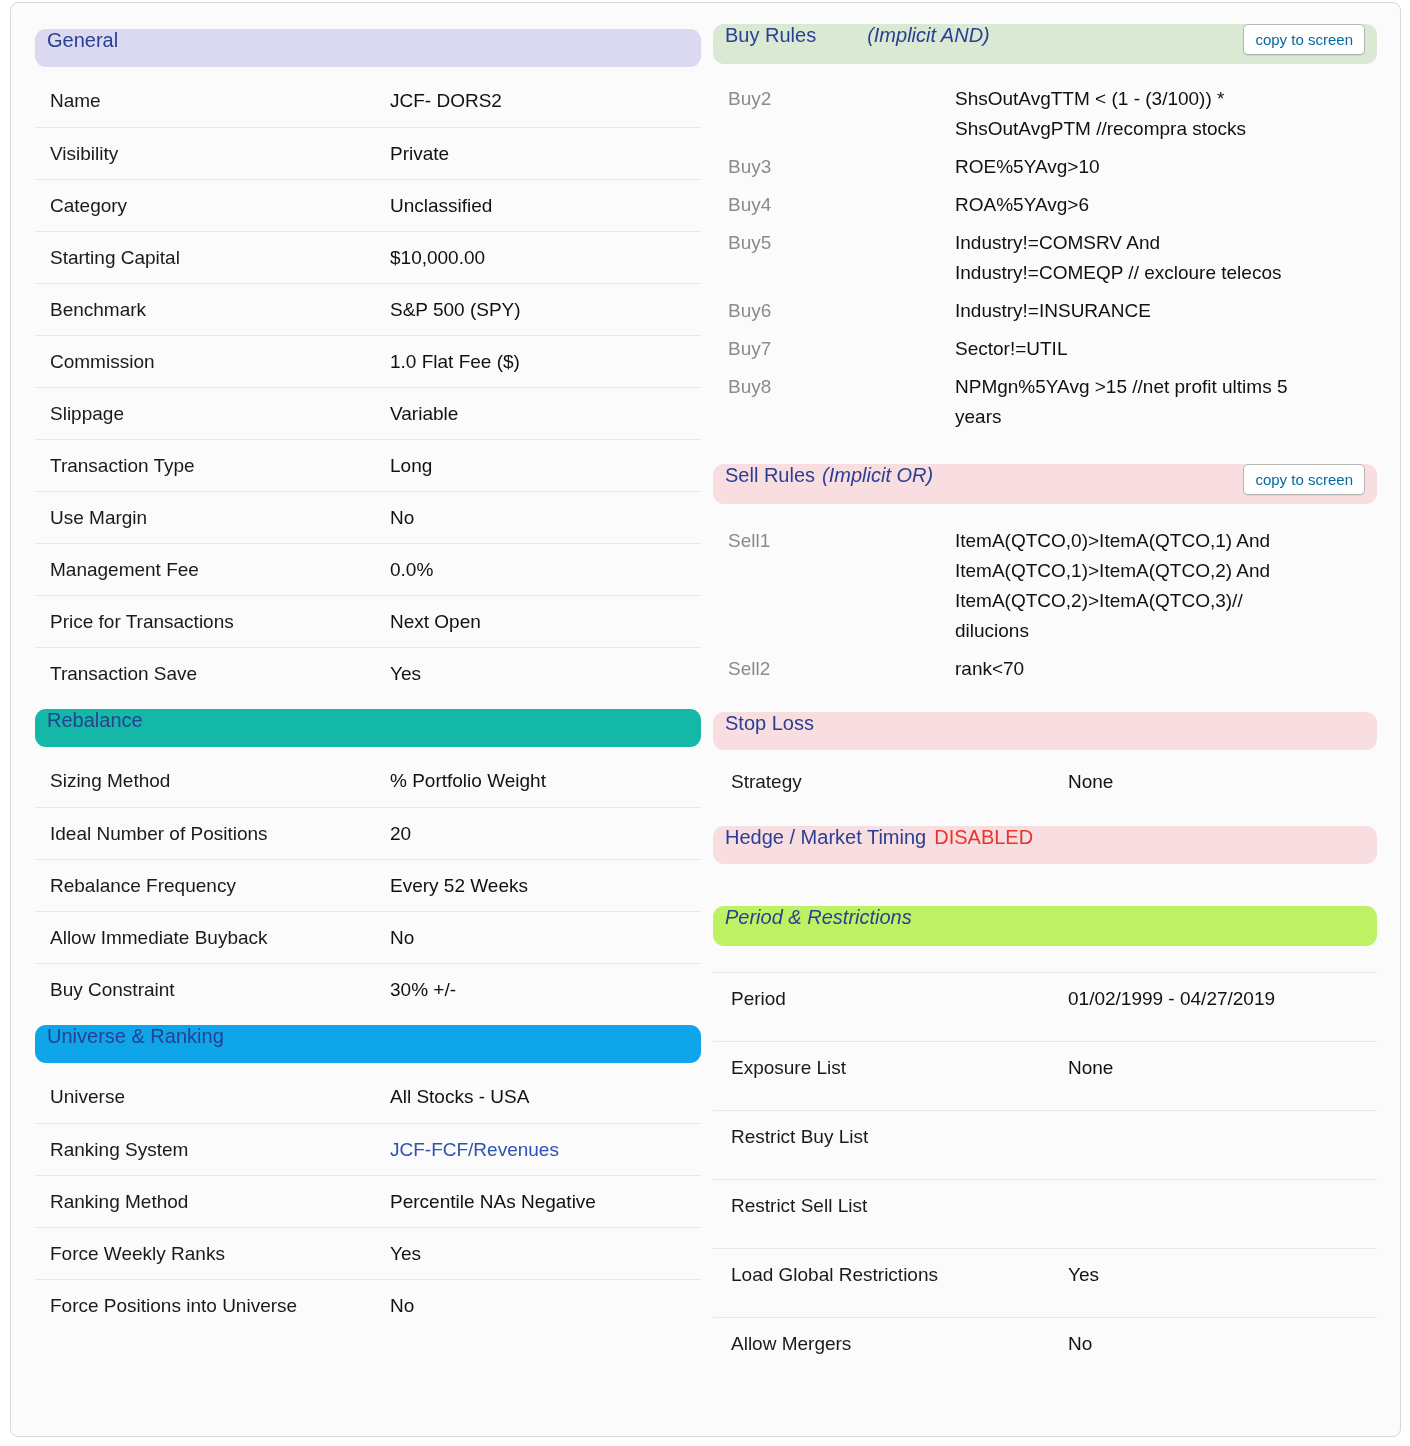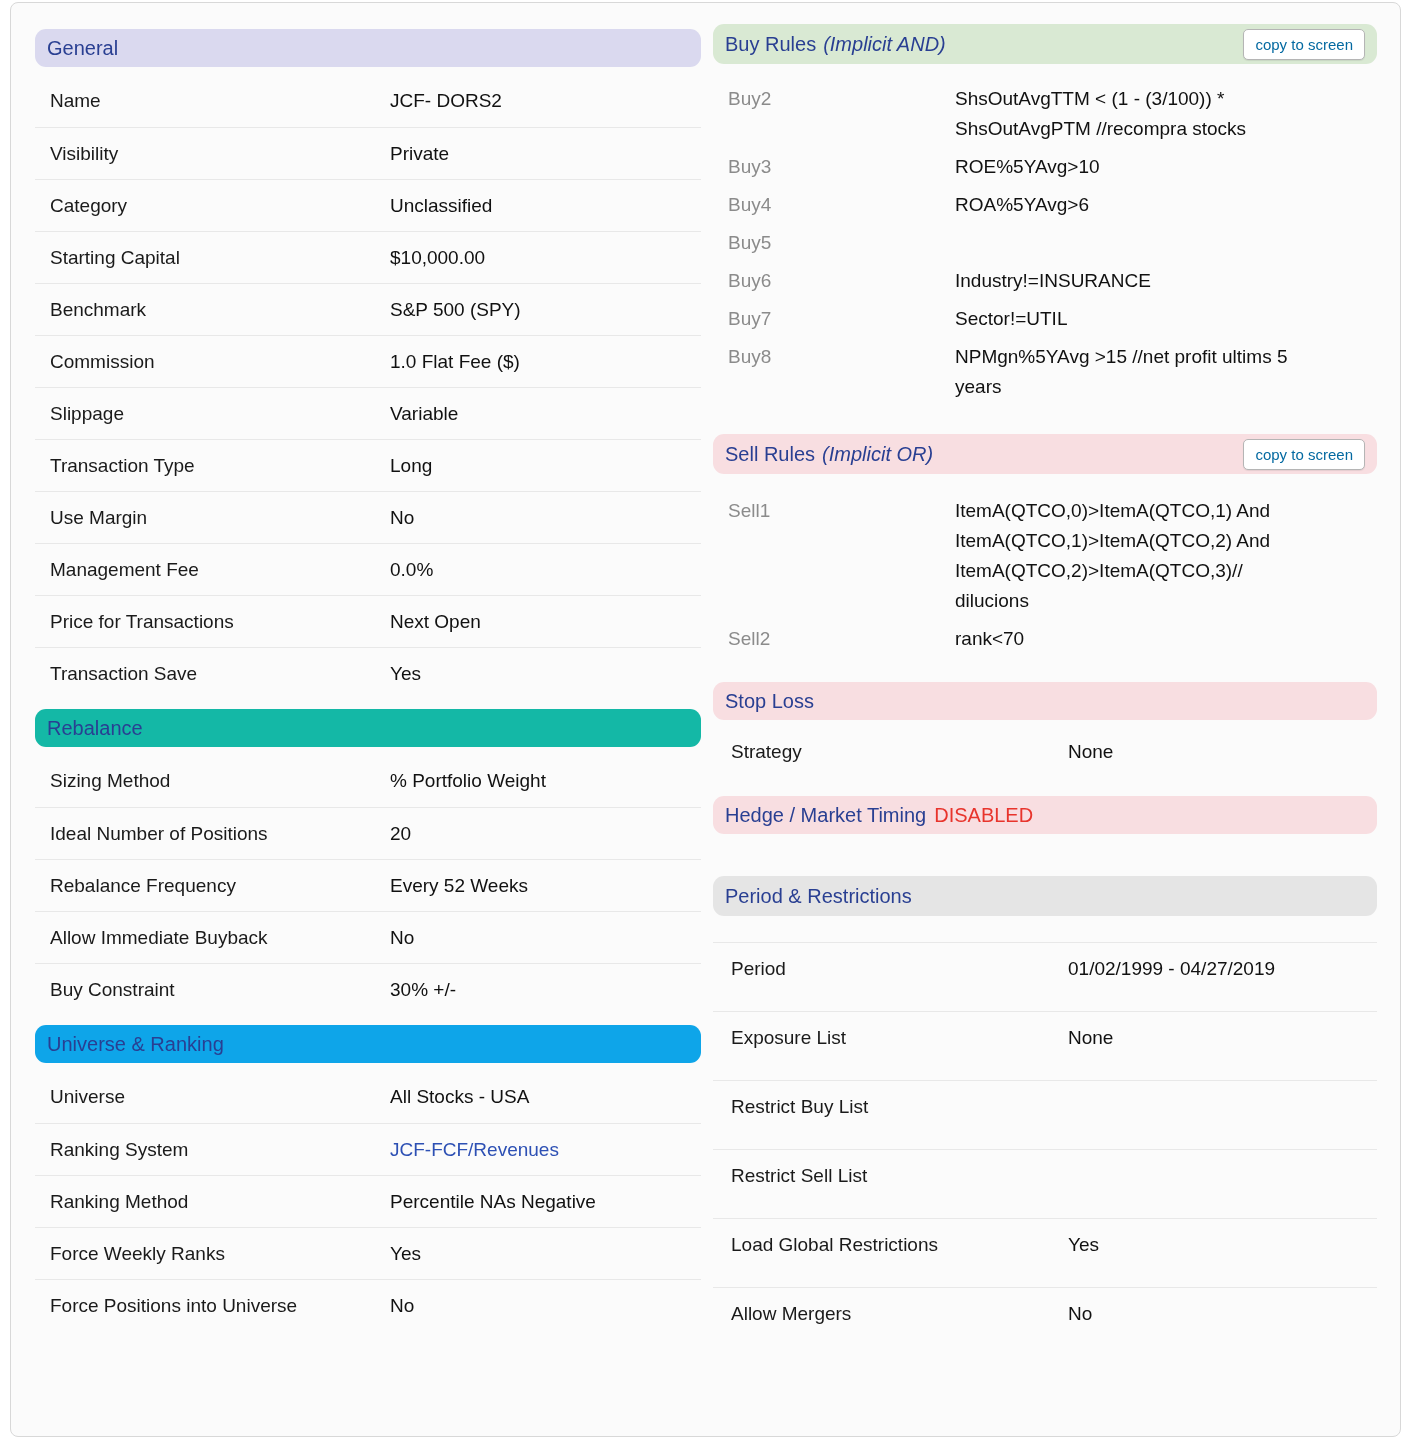--- a/index.html
+++ b/index.html
@@ -13,31 +13,31 @@
     box-sizing:border-box;border:1px solid #d8d8d8;border-radius:8px;
     background:#fbfbfb;overflow:hidden;
   }
   .cols{display:flex;padding:0 24px;}
   .col-left{width:666px;margin-top:26px;flex:none;margin-right:12px;}
   .col-right{width:664px;margin-top:21px;flex:none;}
 
   
   .shdr{
     box-sizing:border-box;height:38px;border-radius:11px;
-    display:flex;align-items:center;padding:0 12px;
+    display:flex;padding:0 12px;
     font-size:20px;color:#293f92;
   }
   .shdr .sub{font-style:italic;margin-left:7px;}
   .shdr-tall{height:40px;}
   .bg-general{background:#dad9ef;}
   .bg-rebalance{background:#14b8a6;}
   .bg-universe{background:#0ea5e9;}
-  .bg-buy{background:#d9e9d3;}
+  .bg-buy{background:#d9e9d3;gap:44px;}
   .bg-sell,.bg-stop,.bg-hedge{background:#f8dee1;}
-  .bg-period{background:#e5e5e5;}
+  .bg-period{background:#bef264;font-style:italic;}
 
   
   .lsec{margin-bottom:10px;}
   .lsec .shdr{margin-bottom:8px;}
   .row{
     display:flex;align-items:center;min-height:52px;
     box-sizing:border-box;padding-left:15px;font-size:19px;
   }
   .rows .row + .row{border-top:1px solid #e8e8e8;}
   .row .lbl{width:340px;flex:none;color:#1a1a1a;}
@@ -214,20 +214,22 @@
           <div class="rule">
               <span class="rname">Buy3</span>
               <span class="rexpr">ROE%5YAvg&gt;10</span>
             </div>
           <div class="rule">
               <span class="rname">Buy4</span>
               <span class="rexpr">ROA%5YAvg&gt;6</span>
             </div>
           <div class="rule">
               <span class="rname">Buy5</span>
+              <span class="rexpr">Industry!=COMSRV And
+Industry!=COMEQP // excloure telecos</span>
             </div>
           <div class="rule">
               <span class="rname">Buy6</span>
               <span class="rexpr">Industry!=INSURANCE</span>
             </div>
           <div class="rule">
               <span class="rname">Buy7</span>
               <span class="rexpr">Sector!=UTIL</span>
             </div>
           <div class="rule">

